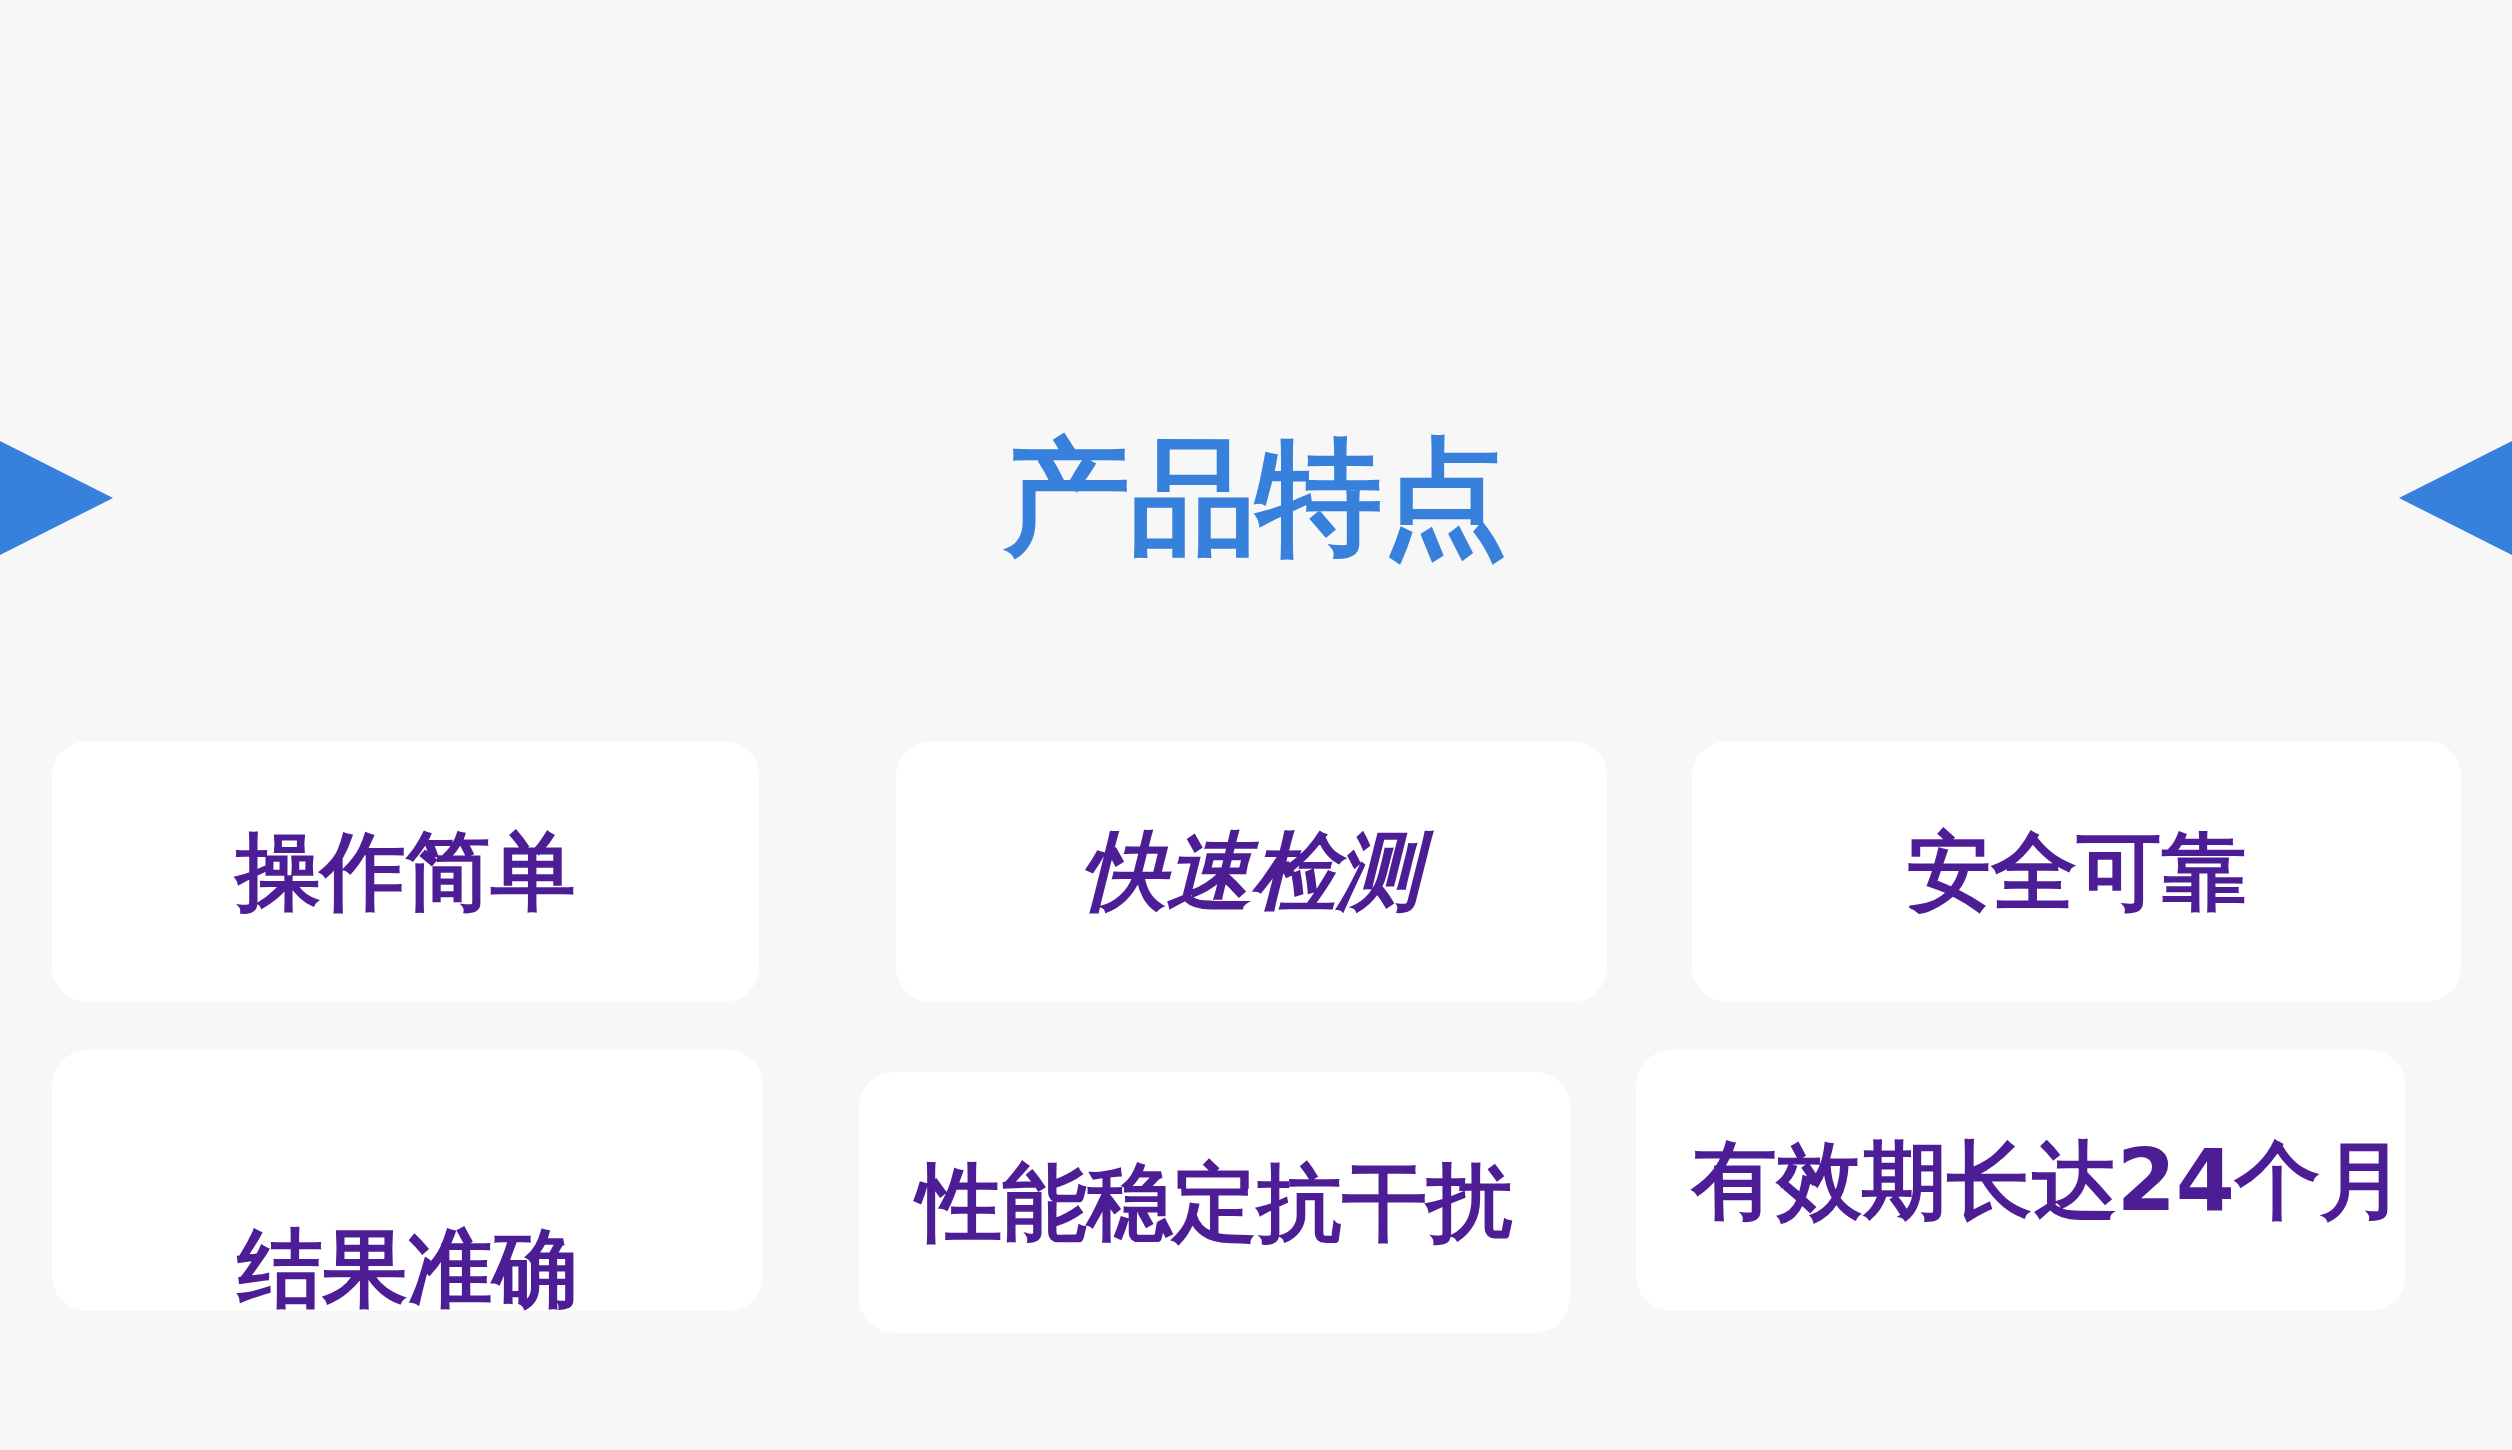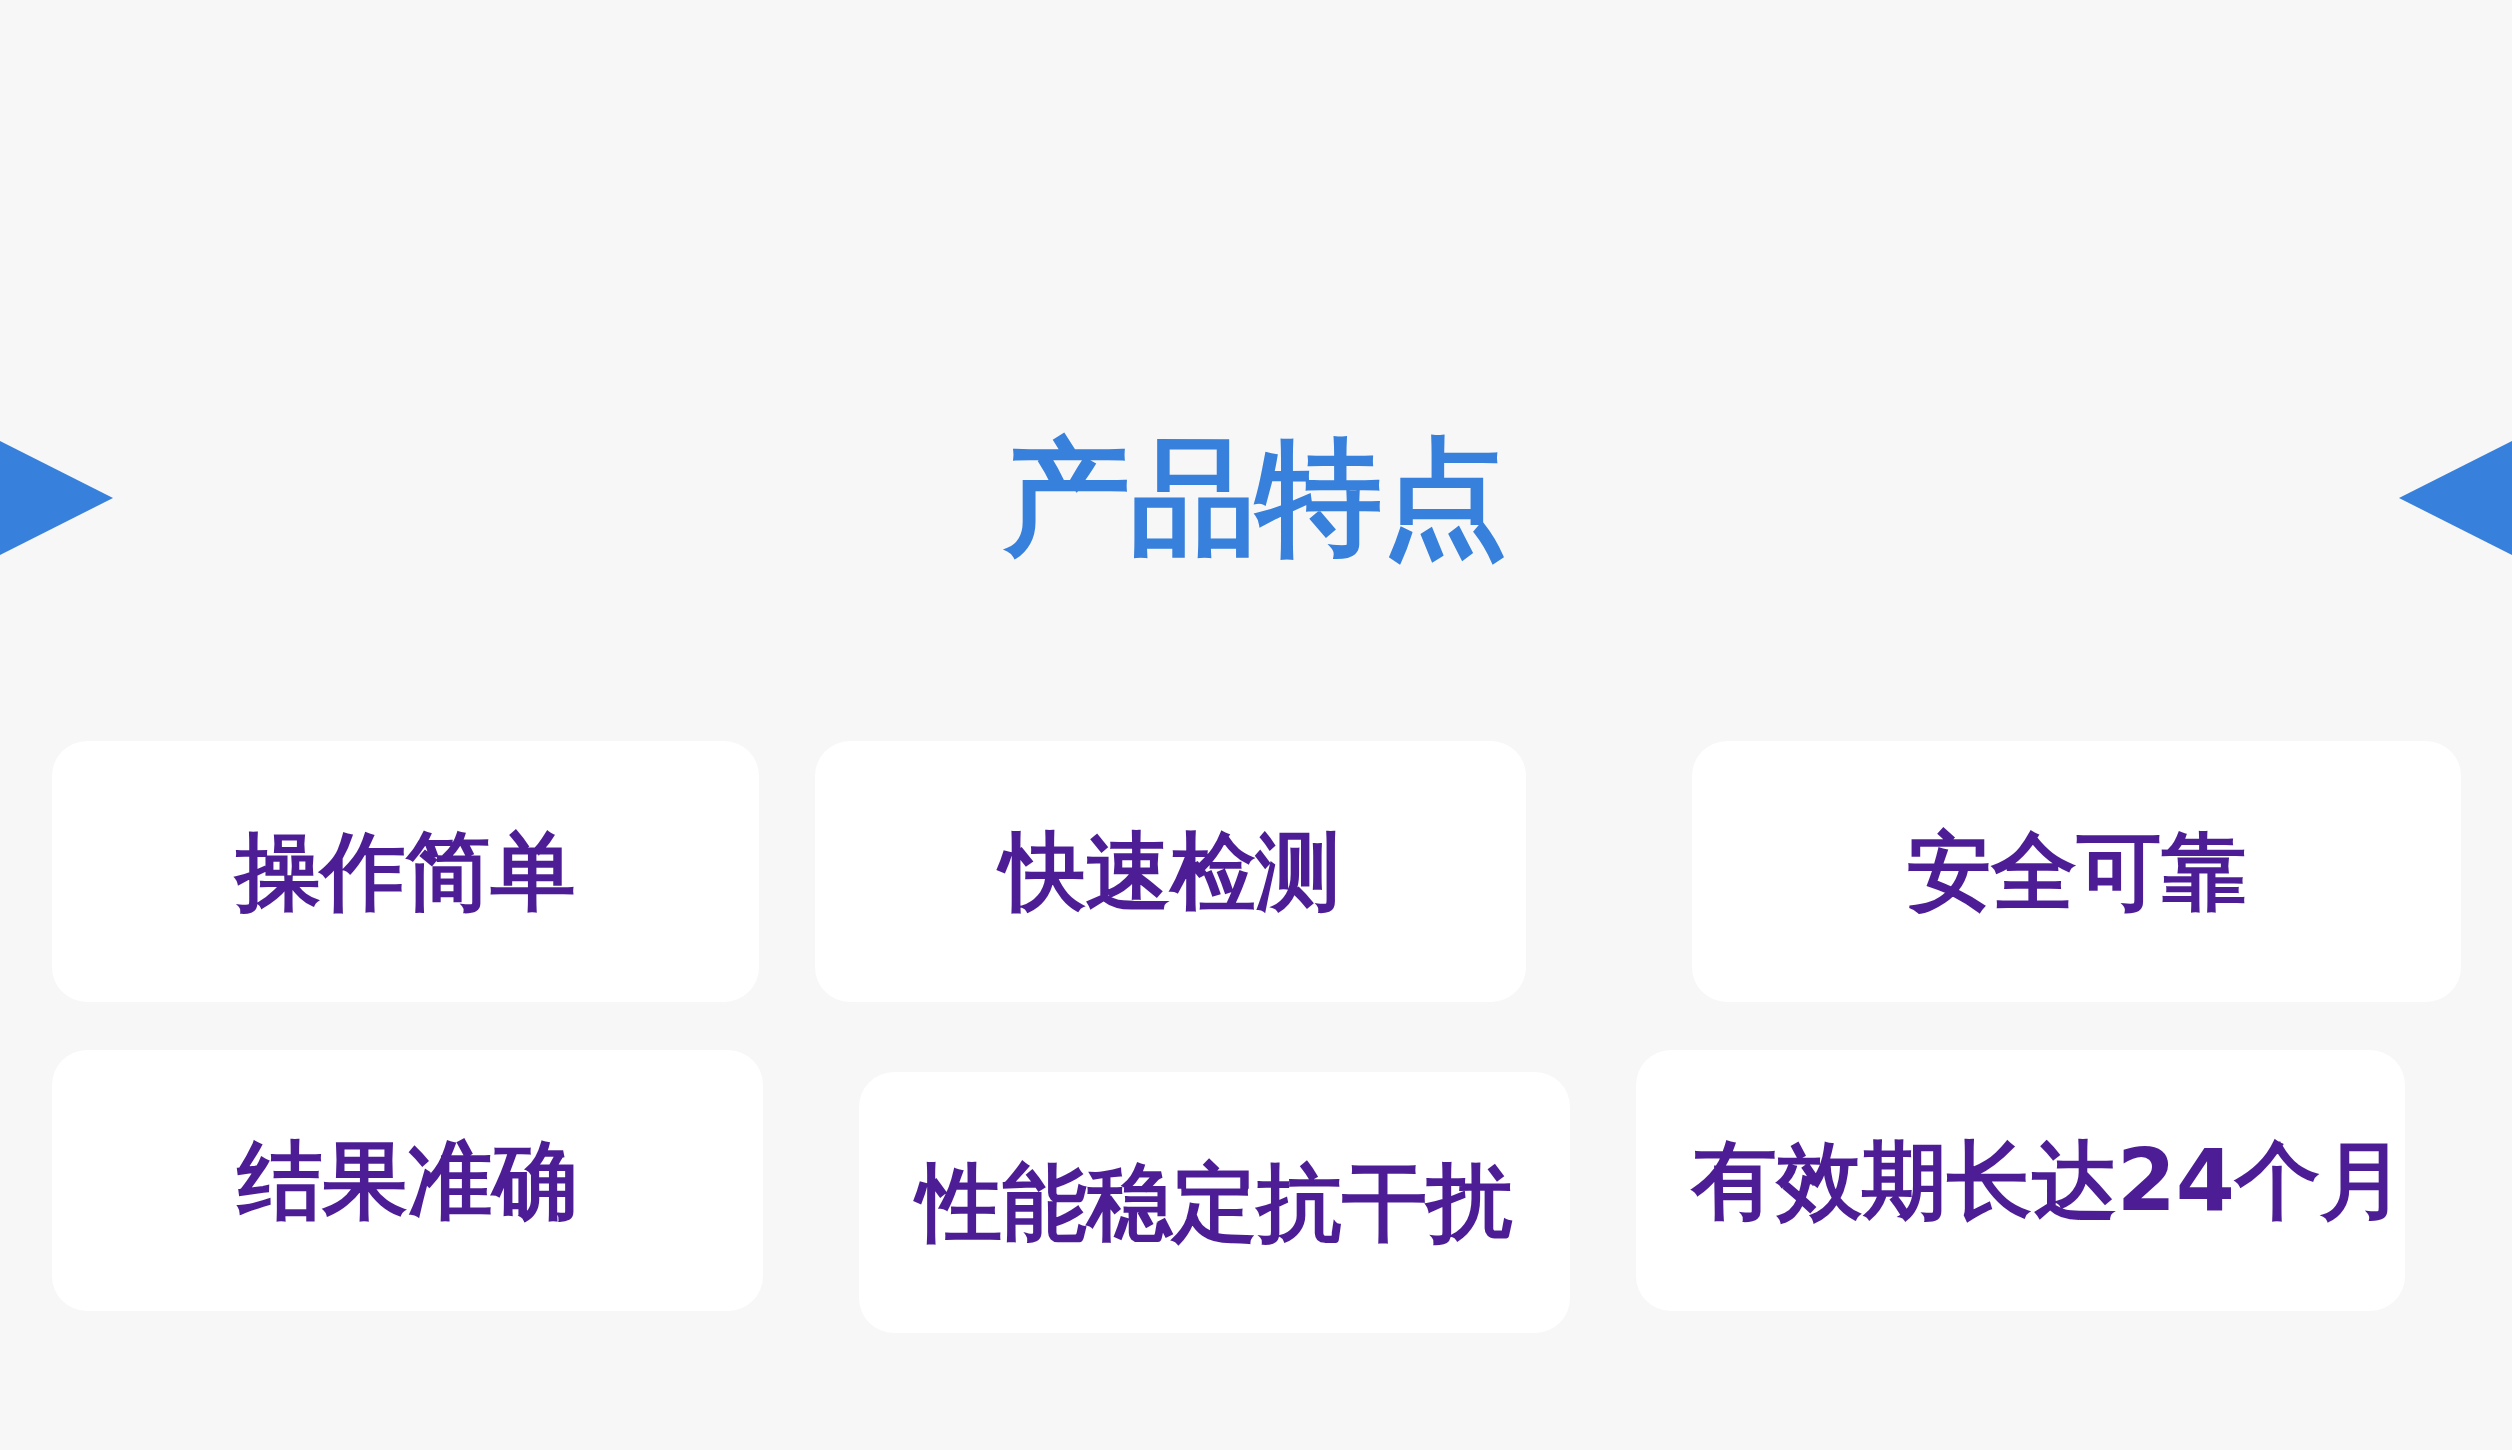--- a/index.html
+++ b/index.html
@@ -18,27 +18,27 @@
 
 <div class="title">
   <div class="tri tri-right"></div>
   <div class="title-text">产品特点</div>
   <div class="tri tri-left"></div>
 </div>
 
 <div class="card" style="left:52px; top:741px; width:707px; height:261px;">
   <span>操作简单</span>
 </div>
-<div class="card" style="left:815px; top:741px; width:711px; height:261px;">
+<div class="card" style="left:896px; top:741px; width:711px; height:261px;font-style:italic;">
   <span>快速检测</span>
 </div>
 <div class="card" style="left:1692px; top:741px; width:769px; height:261px;text-align:right;">
   <span>安全可靠</span>
 </div>
-<div class="card" style="left:52px; top:1050px; width:711px; height:261px;">
+<div class="card" style="left:52px; top:1050px; width:711px; height:261px;align-items:flex-end;">
   <span>结果准确</span>
 </div>
 <div class="card" style="left:859px; top:1072px; width:711px; height:261px;">
   <span>性能稳定抗干扰</span>
 </div>
 <div class="card" style="left:1636px; top:1050px; width:769px; height:261px;justify-content:flex-end;">
   <span>有效期长达24个月</span>
 </div>
 
 

